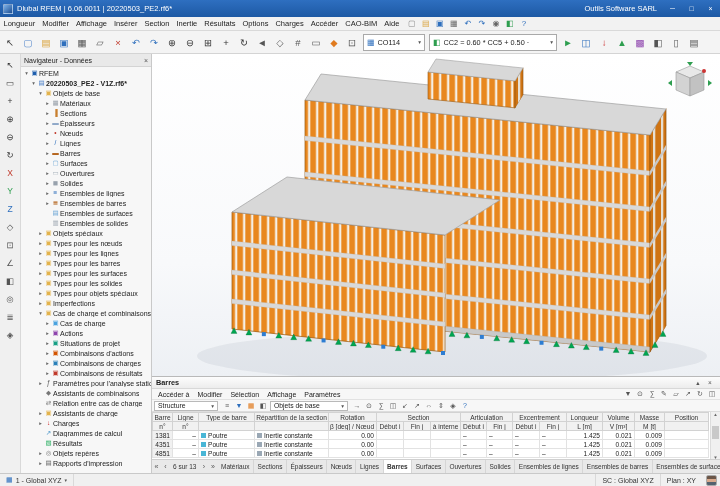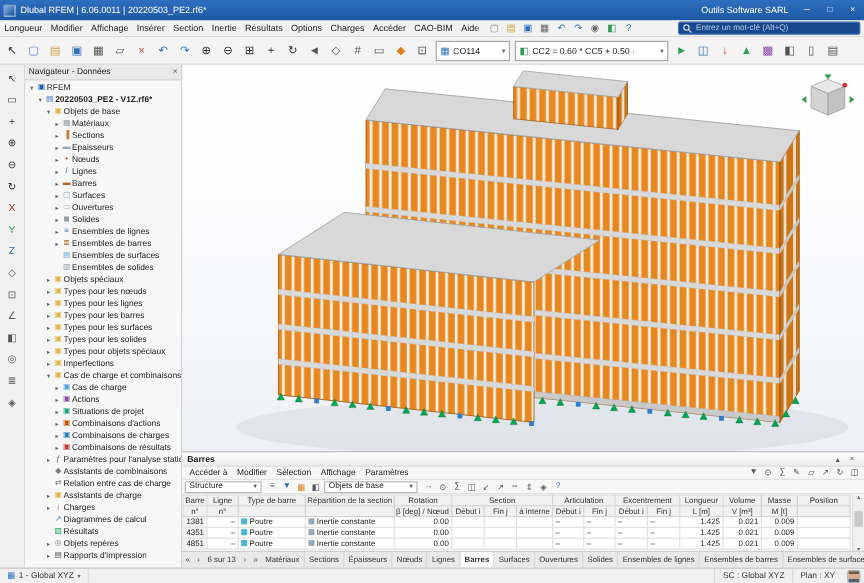--- a/index.html
+++ b/index.html
@@ -126,27 +126,20 @@
   <span class="qicon" style="color: rgb(136, 136, 136);">▢</span>
       <span class="qicon" style="color: rgb(217, 163, 60);">▤</span>
       <span class="qicon" style="color: rgb(46, 111, 189);">▣</span>
       <span class="qicon" style="color: rgb(102, 102, 102);">▦</span>
       <span class="qicon" style="color: rgb(46, 111, 189);">↶</span>
       <span class="qicon" style="color: rgb(46, 111, 189);">↷</span>
       <span class="qicon" style="color: rgb(102, 102, 102);">◉</span>
       <span class="qicon" style="color: rgb(46, 158, 79);">◧</span>
       <span class="qicon" style="color: rgb(46, 111, 189);">?</span>
     </div>
-  <div class="search">
-    <svg width="8" height="8" viewBox="0 0 8 8">
-      <circle cx="3" cy="3" r="2.2" fill="none" stroke="#cfe0f4" stroke-width="1"></circle>
-      <line x1="4.8" y1="4.8" x2="7.2" y2="7.2" stroke="#cfe0f4" stroke-width="1"></line>
-    </svg>
-    <input placeholder="Entrez un mot-clé (Alt+Q)" style="">
-  </div>
 </div>
 
 <div id="toolbar">
   <div class="tgroup">
 
   <span class="ticon" style="color: rgb(51, 51, 51);">↖</span>
       <span class="ticon" style="color: rgb(85, 136, 204);">▢</span>
       <span class="ticon" style="color: rgb(217, 163, 60);">▤</span>
       <span class="ticon" style="color: rgb(46, 111, 189);">▣</span>
       <span class="ticon" style="color: rgb(85, 85, 85);">▦</span>

